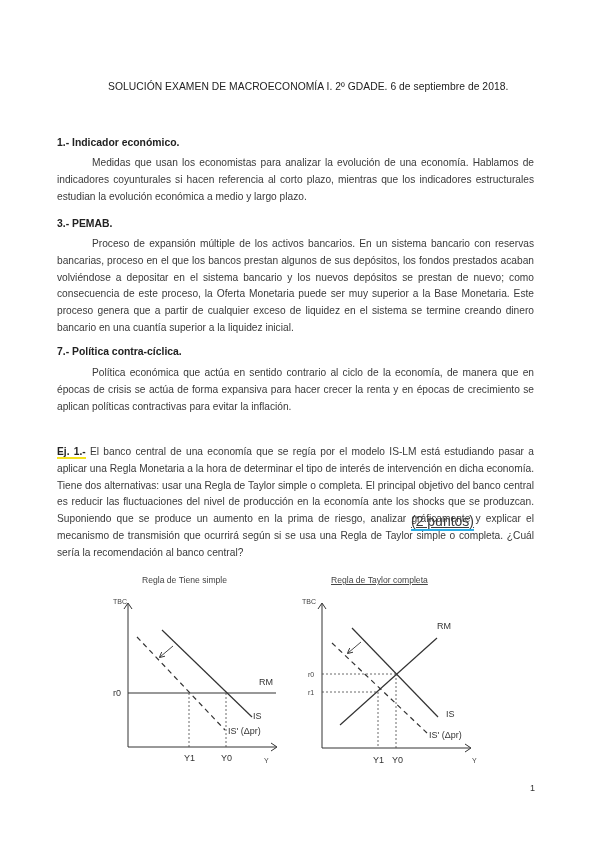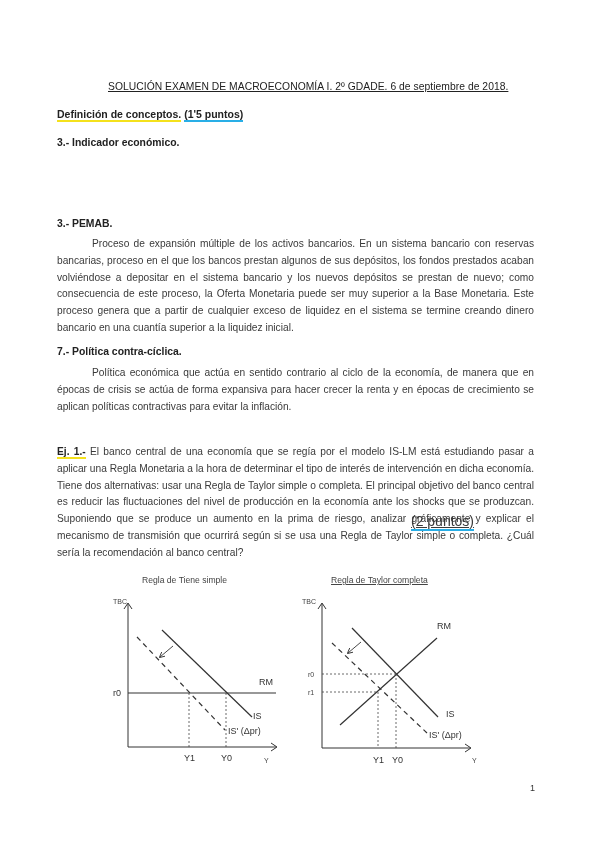--- a/index.html
+++ b/index.html
@@ -3,21 +3,21 @@
   <meta charset="utf-8">
   <style>
     html, body { margin: 0; padding: 0; }
     body {
       width: 600px; height: 848px; background: #ffffff; position: relative;
       overflow: hidden; font-family: "Liberation Sans", sans-serif; color: #2a2a2a;
     }
     .page { position: absolute; left: 0; top: 0; width: 600px; height: 848px; }
     .title {
       position: absolute; left: 108px; top: 81px; width: 420px;
-      font-size: 10.3px; letter-spacing: 0.05px; color: #222; white-space: nowrap; text-decoration: underline;
+      font-size: 10.3px; letter-spacing: 0.05px; color: #222; white-space: nowrap;
     }
     .section-head {
       position: absolute; left: 57px; top: 108px; font-size: 10.5px; font-weight: bold; color: #222;
       white-space: nowrap;
     }
     .hl-yellow { border-bottom: 2.5px solid #f4e11c; padding-bottom: 0px; }
     .hl-blue { border-bottom: 2.5px solid #29aee6; }
     .h {
       position: absolute; left: 57px; font-size: 10.4px; font-weight: bold; color: #222; white-space: nowrap;
     }
@@ -38,26 +38,23 @@
     .lbl-s { font-family: "Liberation Sans", sans-serif; font-size: 7px; fill: #444; }
     .pgnum { position: absolute; left: 530px; top: 783px; font-size: 9px; color: #333; }
   </style>
 </head>
 <body>
 
 <div class="page">
 
   <div class="title">SOLUCIÓN EXAMEN DE MACROECONOMÍA I. 2º GDADE. 6 de septiembre de 2018.</div>
 
-  <div class="section-head">
-    <span class="hl-yellow">Definición de conceptos.</span>
-    <span class="hl-blue">(1'5 puntos)</span>
-  </div>
 
-  <div class="h" style="top:137px;">3.- Indicador económico.</div>
+  <div class="h" style="top:137px;">1.- Indicador económico.</div>
+  <div class="para" style="top:155px;">Medidas que usan los economistas para analizar la evolución de una economía. Hablamos de indicadores coyunturales si hacen referencia al corto plazo, mientras que los indicadores estructurales estudian la evolución económica a medio y largo plazo.</div>
 
   <div class="h" style="top:218px;">3.- PEMAB.</div>
   <div class="para" style="top:236px;">Proceso de expansión múltiple de los activos bancarios. En un sistema bancario con reservas bancarias, proceso en el que los bancos prestan algunos de sus depósitos, los fondos prestados acaban volviéndose a depositar en el sistema bancario y los nuevos depósitos se prestan de nuevo; como consecuencia de este proceso, la Oferta Monetaria puede ser muy superior a la Base Monetaria. Este proceso genera que a partir de cualquier exceso de liquidez en el sistema se termine creando dinero bancario en una cuantía superior a la liquidez inicial.</div>
 
   <div class="h" style="top:346px;">7.- Política contra-cíclica.</div>
   <div class="para" style="top:365px;">Política económica que actúa en sentido contrario al ciclo de la economía, de manera que en épocas de crisis se actúa de forma expansiva para hacer crecer la renta y en épocas de crecimiento se aplican políticas contractivas para evitar la inflación.</div>
 
   <div class="ex"><b class="hl-yellow">Ej. 1.-</b><span> El banco central de una economía que se regía por el modelo IS-LM está estudiando pasar a aplicar una Regla Monetaria a la hora de determinar el tipo de interés de intervención en dicha economía. Tiene </span><span class="u">dos alternativas</span><span>: usar una Regla de Taylor simple o completa. El principal objetivo del banco central es </span><span class="u">reducir las fluctuaciones del nivel de producción</span><span> en la economía ante los shocks que se produzcan. Suponiendo que se produce un </span><span class="u">aumento en la prima de riesgo</span><span>, analizar gráficamente y </span><span class="u">explicar el mecanismo de transmisión</span><span> que ocurrirá según si se usa una Regla de Taylor simple o completa. ¿Cuál sería la recomendación al banco central?</span></div>
 
   <div class="pts-wrap">

